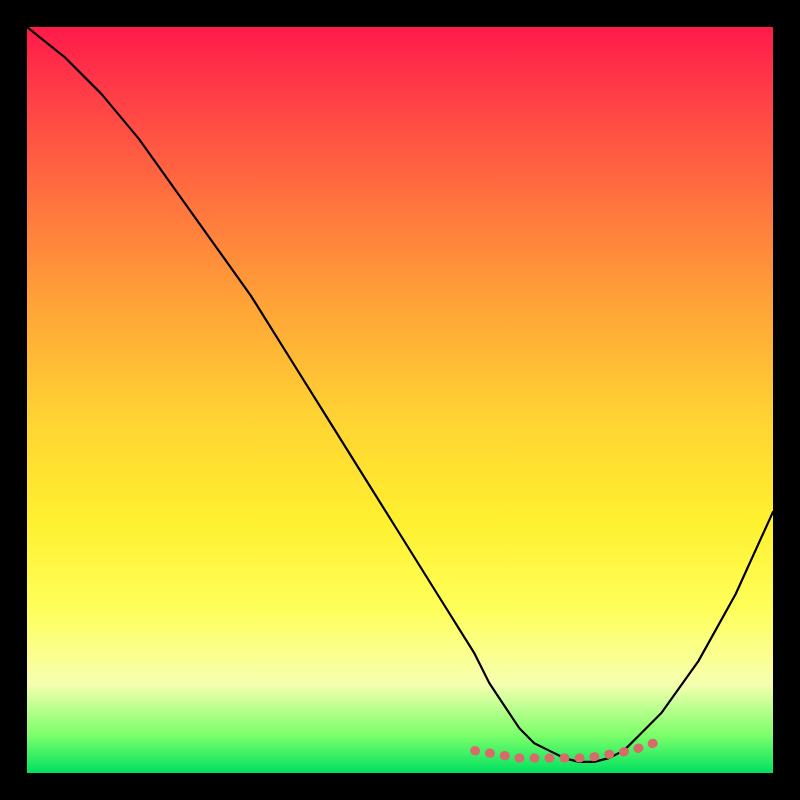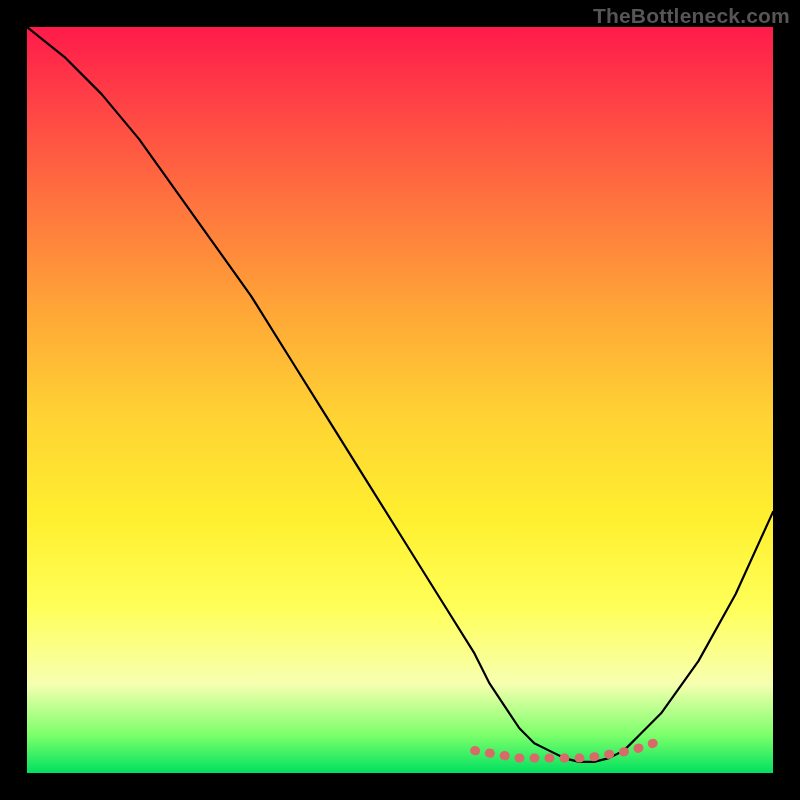--- a/index.html
+++ b/index.html
@@ -69,14 +69,13 @@
 <body>
 
 <div class="frame">
   <div class="plot-area">
     <div class="gradient-bg"></div>
     <svg class="curve" viewBox="0 0 746 746" preserveAspectRatio="none">
       <path id="main-curve" class="curve-path" d="M 0 0 L 37.300000000000004 29.840000000000032 L 74.60000000000001 67.13999999999999 L 111.89999999999999 111.89999999999998 L 149.20000000000002 164.12 L 186.5 216.34000000000003 L 223.79999999999998 268.56 L 261.09999999999997 328.23999999999995 L 298.40000000000003 387.92 L 335.7 447.59999999999997 L 373 507.28 L 410.3 566.96 L 447.59999999999997 626.64 L 462.52 656.48 L 477.44 678.86 L 492.36 701.24 L 507.28000000000003 716.16 L 522.1999999999999 723.62 L 537.12 731.08 L 552.04 734.81 L 566.96 734.81 L 581.88 731.08 L 596.8000000000001 723.62 L 611.7199999999999 708.7 L 634.1 686.32 L 671.4 634.1 L 708.6999999999999 566.96 L 746 484.90000000000003"></path>
       <path id="marker-curve" class="marker-path" d="M 447.59999999999997 723.62 L 469.98 727.35 L 492.36 731.08 L 514.74 731.08 L 537.12 731.08 L 559.5 731.08 L 581.88 727.35 L 604.26 723.62 L 626.64 716.16"></path>
     </svg>
   </div>
-  <div class="watermark">TheBottleneck.com</div>
 </div>
 
 </body></html>

